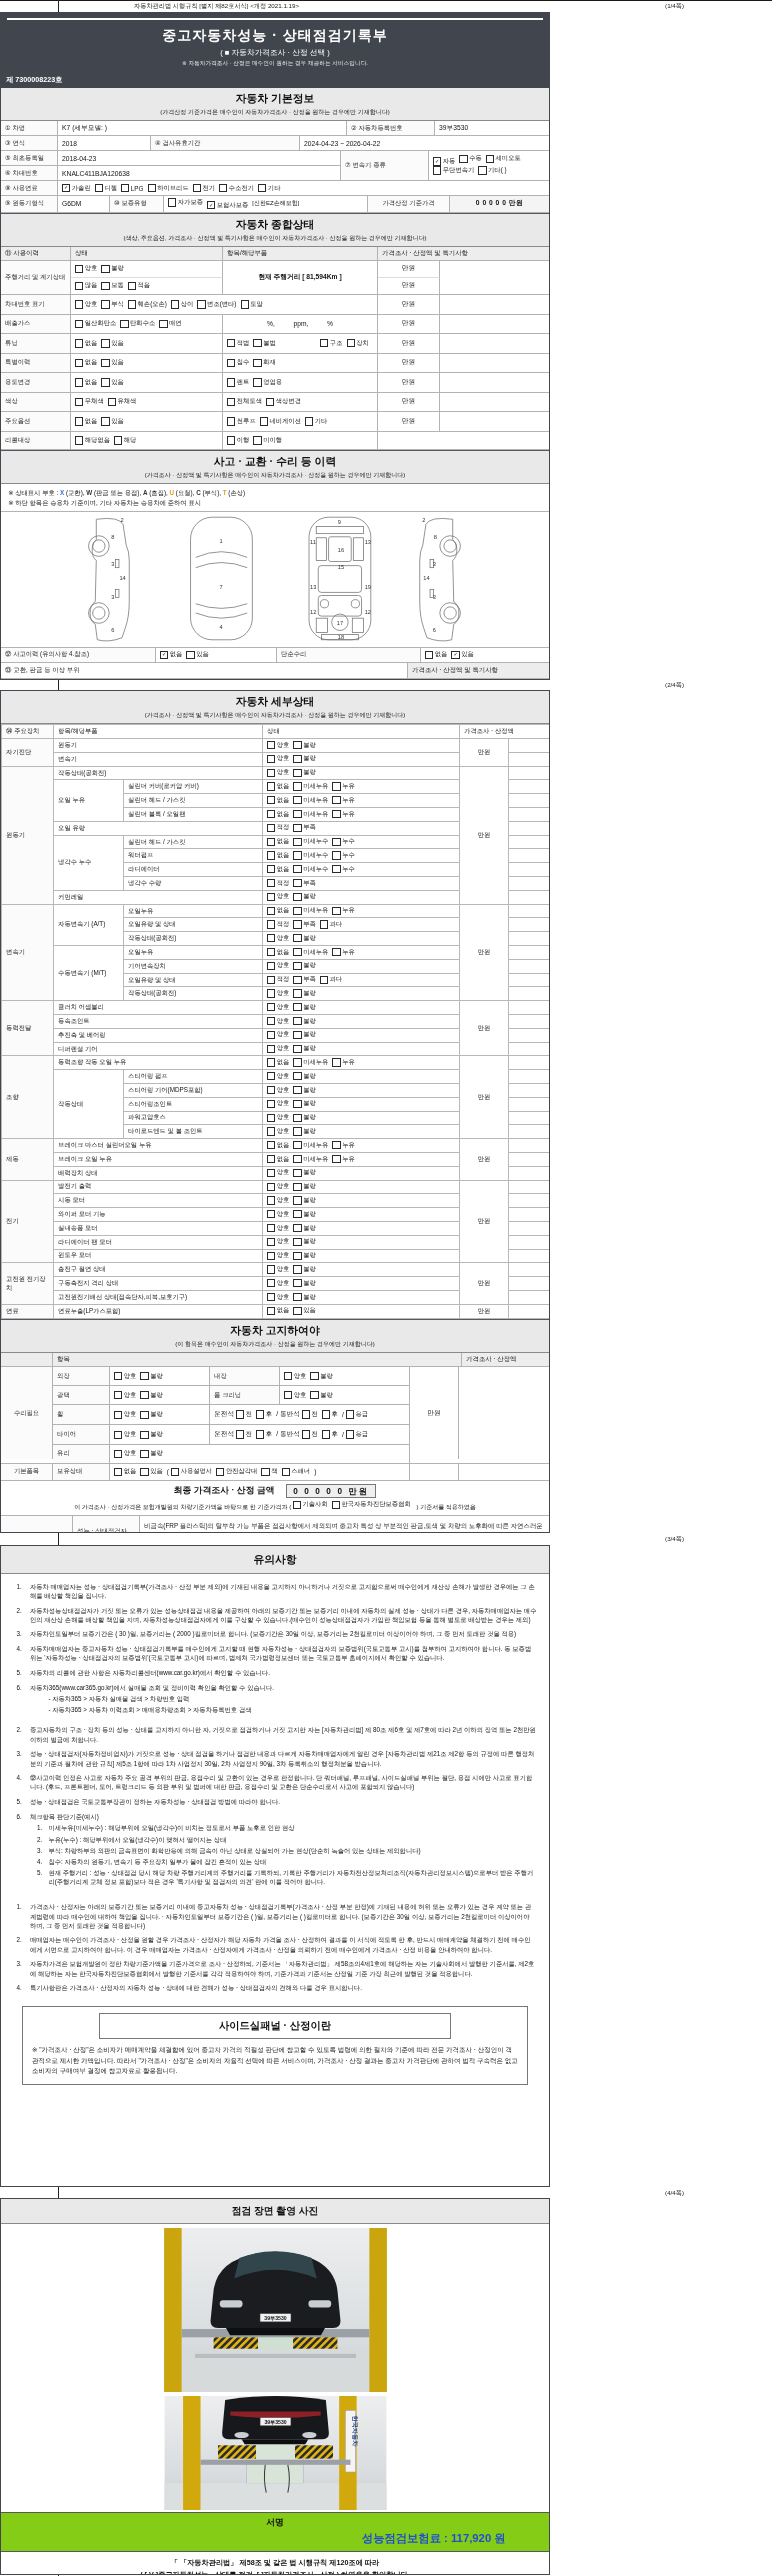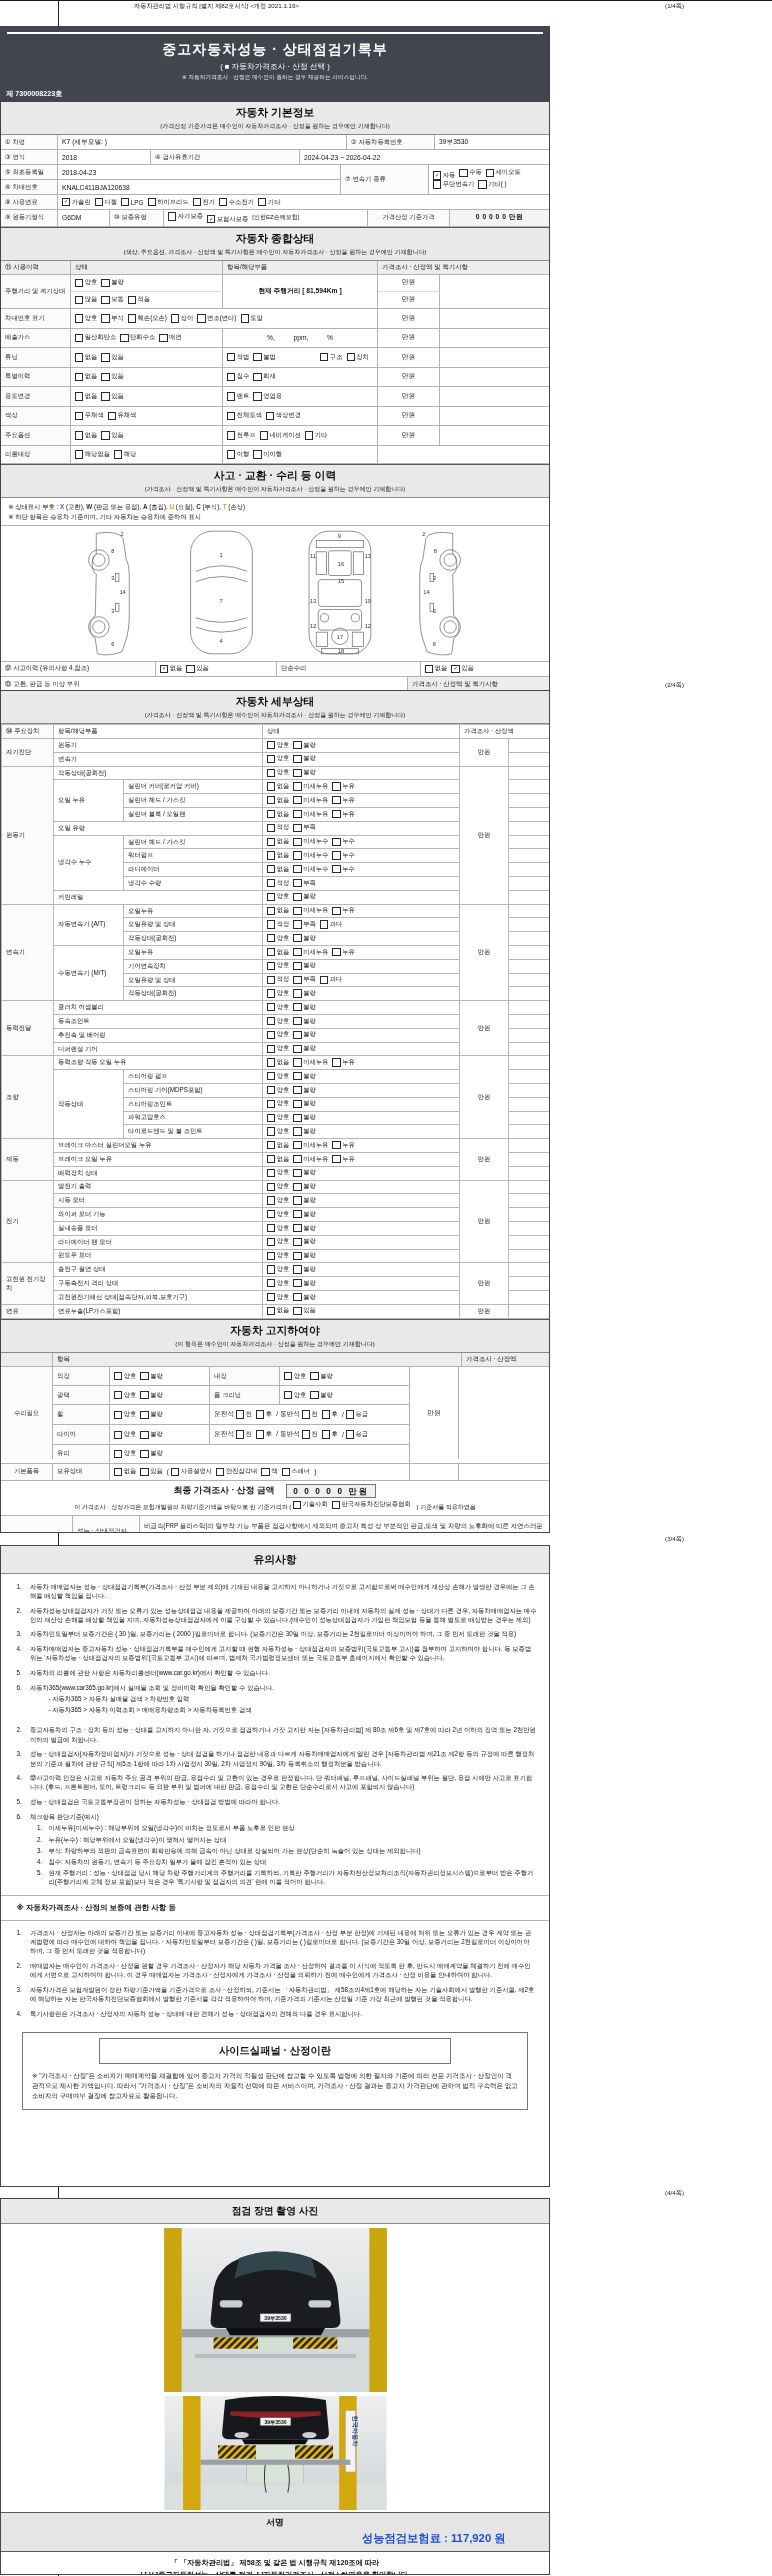--- a/index.html
+++ b/index.html
@@ -61,21 +61,21 @@
 <div class="topline"></div>
 <div class="leftline"></div>
 
 <div class="doc">
   <div class="headrow">
     <span>자동차관리법 시행규칙 [별지 제82호서식] &lt;개정 2021.1.19&gt;</span>
     <span>(1/4쪽)</span>
   </div>
 </div>
 
-<div class="pagebox" style="top:26px;height:668px;">
+<div class="pagebox" style="top:12px;height:668px;">
   <div class="band">
     <div class="wline"></div>
     <h1>중고자동차성능 · 상태점검기록부</h1>
     <div class="sel">( ■ 자동차가격조사 · 산정 선택 )</div>
     <div class="bnote">※ 자동차가격조사 · 산정은 매수인이 원하는 경우 제공하는 서비스입니다.</div>
     <div class="docno">제 7300008223호</div>
   </div>
 
   <div class="shead">
     <div class="h">자동차 기본정보</div>
@@ -1439,21 +1439,20 @@
             <span class="num">4.</span>
             <div style="flex: 1 1 0%;">침수: 자동차의 원동기, 변속기 등 주요장치 일부가 물에 잠긴 흔적이 있는 상태</div>
           </div>
           <div class="nsub">
             <span class="num">5.</span>
             <div style="flex: 1 1 0%;">현재 주행거리 : 성능 · 상태점검 당시 해당 차량 주행거리계의 주행거리를 기록하되, 기록한 주행거리가 자동차전산정보처리조직(자동차관리정보시스템)으로부터 받은 주행거리(주행거리계 교체 정보 포함)보다 적은 경우 '특기사항 및 점검자의 의견' 란에 이를 적어야 합니다.</div>
           </div>
         </div>
       </div>
     </div>
-  <div class="subhead" style="border-top:0.5px solid #b3b3b3;">※ 자동차가격조사 · 산정의 보증에 관한 사항 등</div>
   <div class="notice-pad" id="notice-listC">
       <div class="nrow">
         <span class="num">1.</span>
         <div style="flex: 1 1 0%;">
           <div>가격조사 · 산정자는 아래의 보증기간 또는 보증거리 이내에 중고자동차 성능 · 상태점검기록부(가격조사 · 산정 부분 한정)에 기재된 내용에 허위 또는 오류가 있는 경우 계약 또는 관계법령에 따라 매수인에 대하여 책임을 집니다. · 자동차인도일부터 보증기간은 (      )일, 보증거리는 (      )킬로미터로 합니다. (보증기간은 30일 이상, 보증거리는 2천킬로미터 이상이어야 하며, 그 중 먼저 도래한 것을 적용합니다)</div>
         </div>
       </div>
       <div class="nrow">
         <span class="num">2.</span>
         <div style="flex: 1 1 0%;">
@@ -1535,21 +1534,21 @@
         <ellipse cx="282" cy="76" rx="14" ry="6" fill="#caced3"></ellipse>
         <path d="M150 84 l130 0 l-6 10 l-118 0 z" fill="#0d0e10"></path>
       </g>
       <rect x="104" y="96" width="74" height="26" fill="url(#hz)"></rect>
       <rect x="254" y="96" width="74" height="26" fill="url(#hz)"></rect>
       <rect x="70" y="124" width="292" height="10" fill="#9aa0a5"></rect>
       <path d="M196 134 q-4 30 2 54" stroke="#3a3a3a" fill="none" stroke-width="2"></path>
       <path d="M240 134 q6 28 0 54" stroke="#3a3a3a" fill="none" stroke-width="2"></path>
     </svg>
   </div>
-  <div style="background:#e5e5e5;border-top:1px solid #55585e;border-bottom:1px solid #55585e;padding:4.1px 12.4px 5.2px;">
+  <div style="background:#84cc16;border-top:1px solid #55585e;border-bottom:1px solid #55585e;padding:4.1px 12.4px 5.2px;">
     <div style="text-align:center;font-size:8.8px;font-weight:bold;">서명</div>
     <div style="text-align:right;margin:2.1px 31px 0 0;" class="bluefee">성능점검보험료 : 117,920 원</div>
   </div>
   <div style="text-align:center;padding:5.2px 0 2.1px;font-size:7.2px;font-weight:bold;line-height:1.7;">
     <div>「 「자동차관리법」 제58조 및 같은 법 시행규칙 제120조에 따라</div>
     <div>( [ V ]중고자동차성능 · 상태를 점검, [   ]자동차가격조사 · 산정 ) 하였음을 확인합니다.</div>
   </div>
 </div>
 
 

